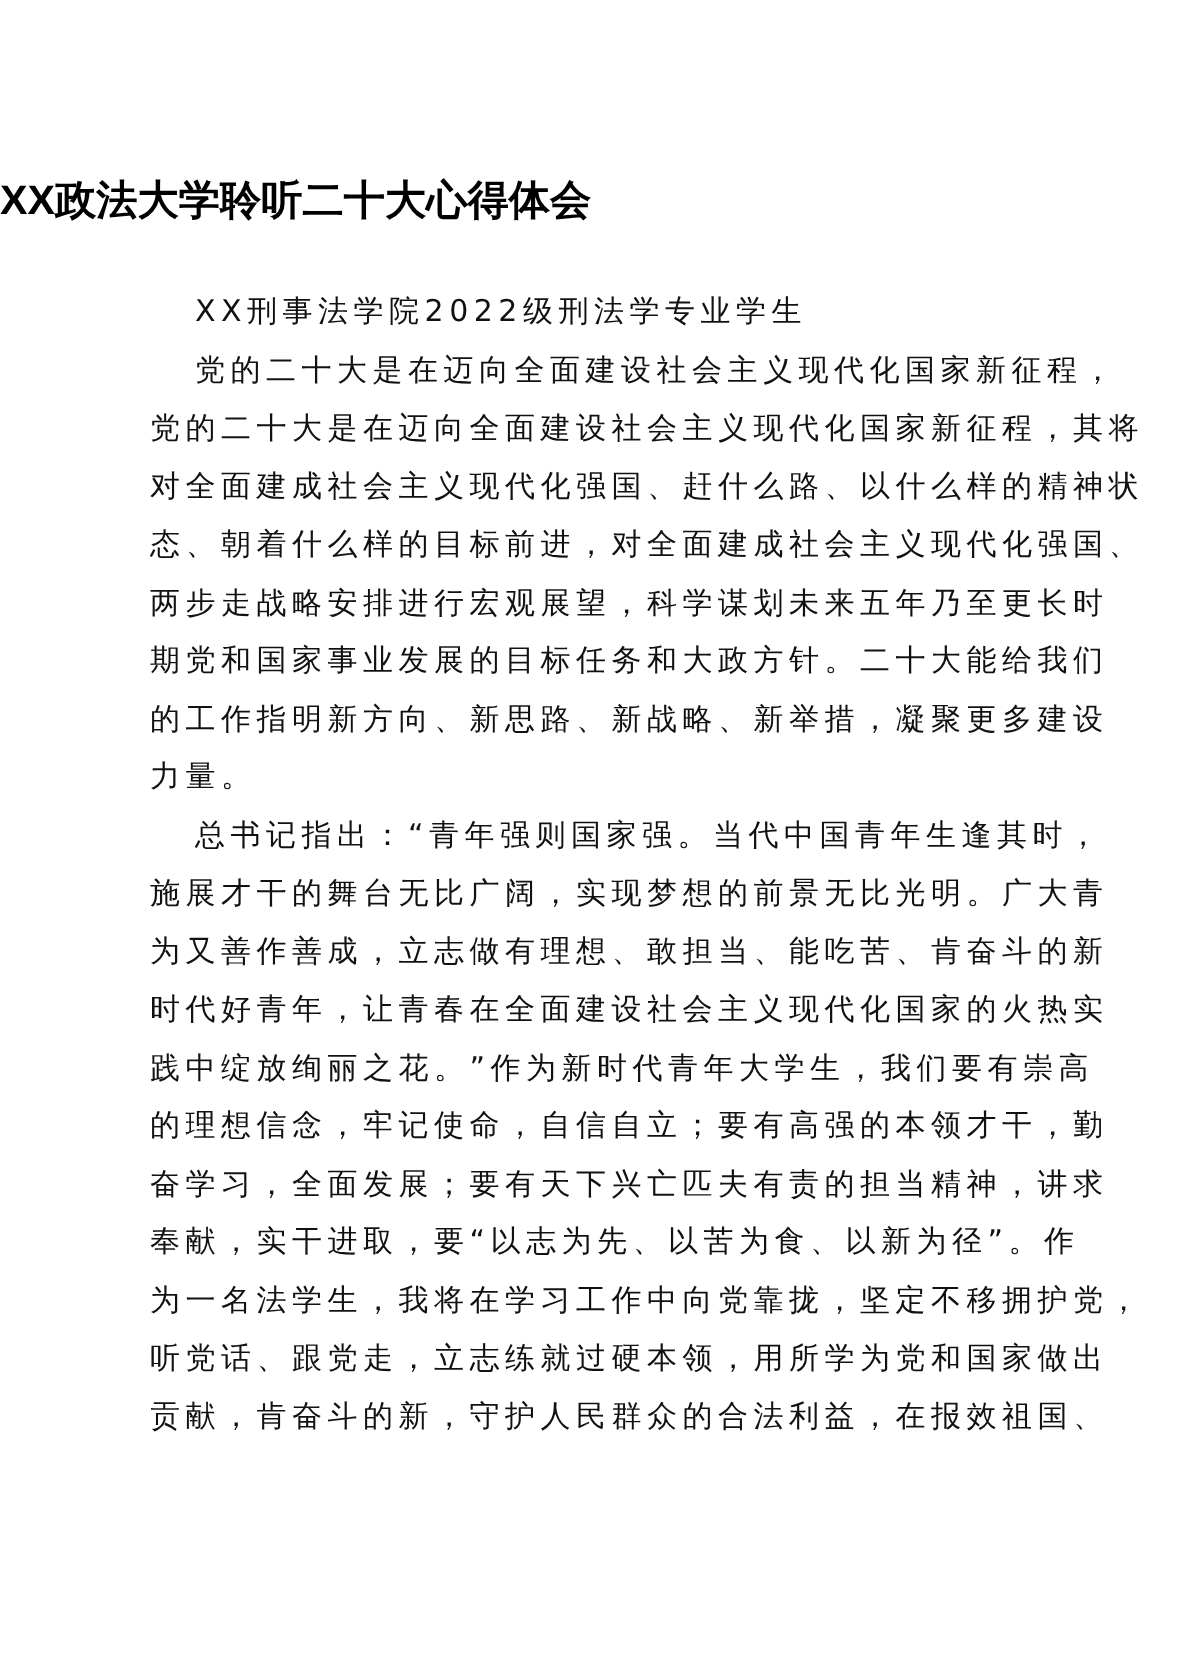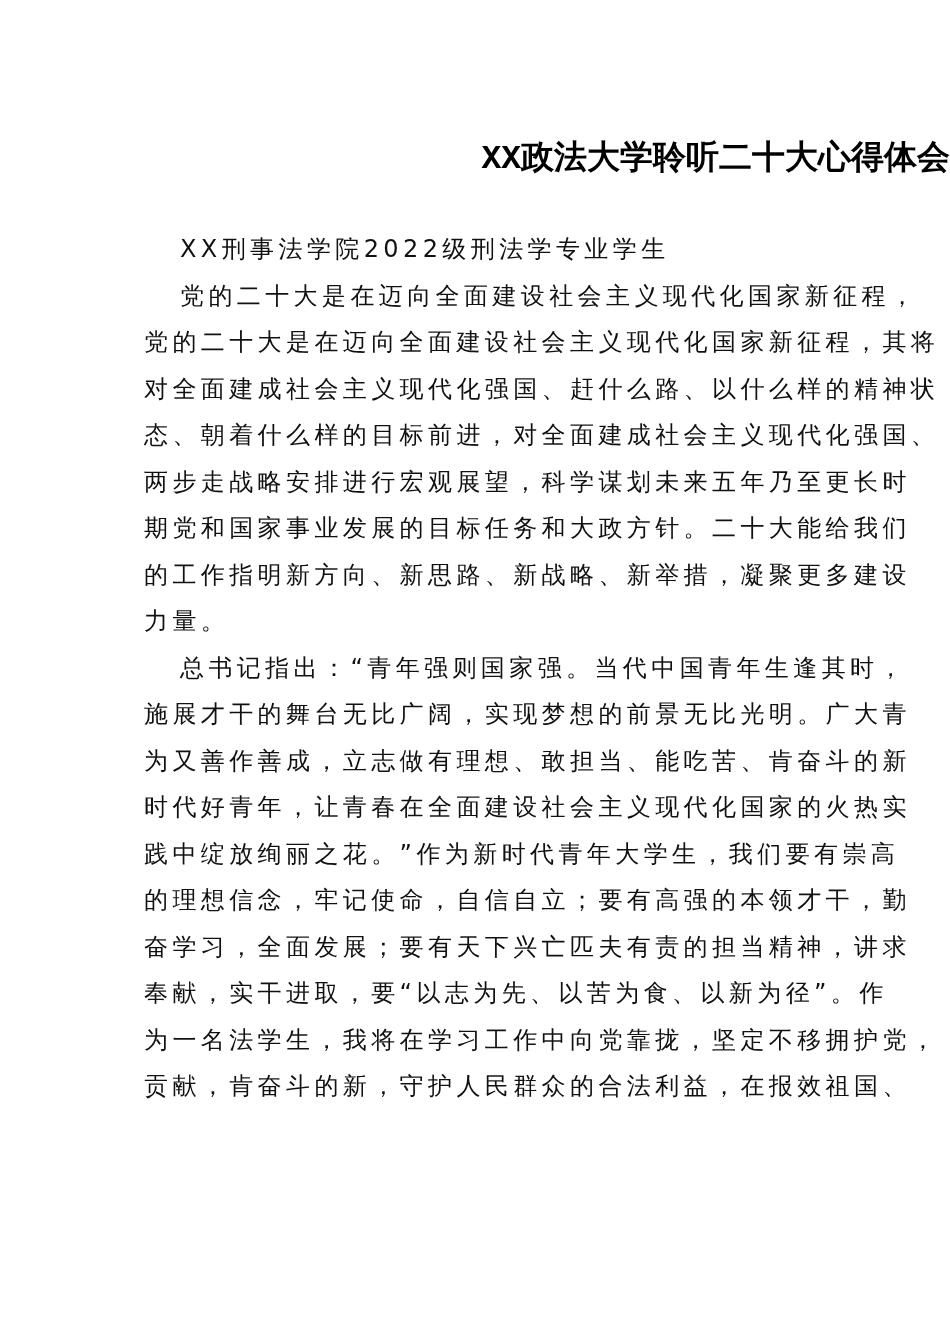--- a/index.html
+++ b/index.html
@@ -21,34 +21,33 @@
       top: 0;
       width: 950px;
       height: 1344px;
       background: #ffffff;
     }
     .title {
       position: absolute;
       left: 0;
       width: 950px;
       top: 136px;
-      text-align: right;
-      font-family: Liberation Mono, monospace;
+      text-align: left;
+      font-family: Liberation Sans, sans-serif;
       font-weight: bold;
       font-size: 33px;
       letter-spacing: 0px;
       line-height: 48px;
       color: #000;
     }
     .body-text {
       position: absolute;
       left: 120px;
       top: 226px;
       width: 720px;
-      margin-left: 24px;
     }
     .line {
       height: 46.5px;
       line-height: 46.5px;
       font-size: 24px;
       white-space: nowrap;
       letter-spacing: 4.4px;
       font-family: "DejaVu Sans", "Liberation Sans", sans-serif;
       font-weight: normal;
       color: #111;
@@ -80,16 +79,17 @@
     <div>
       <div class="line indent">总书记指出：“青年强则国家强。当代中国青年生逢其时，</div>
       <div class="line">施展才干的舞台无比广阔，实现梦想的前景无比光明。广大青</div>
       <div class="line">为又善作善成，立志做有理想、敢担当、能吃苦、肯奋斗的新</div>
       <div class="line">时代好青年，让青春在全面建设社会主义现代化国家的火热实</div>
       <div class="line">践中绽放绚丽之花。”作为新时代青年大学生，我们要有崇高</div>
       <div class="line">的理想信念，牢记使命，自信自立；要有高强的本领才干，勤</div>
       <div class="line">奋学习，全面发展；要有天下兴亡匹夫有责的担当精神，讲求</div>
       <div class="line">奉献，实干进取，要“以志为先、以苦为食、以新为径”。作</div>
       <div class="line">为一名法学生，我将在学习工作中向党靠拢，坚定不移拥护党，</div>
+      <div class="line">听党话、跟党走，立志练就过硬本领，用所学为党和国家做出</div>
       <div class="line">贡献，肯奋斗的新，守护人民群众的合法利益，在报效祖国、</div>
     </div>
   </div>
 </div>
 
 </body></html>

